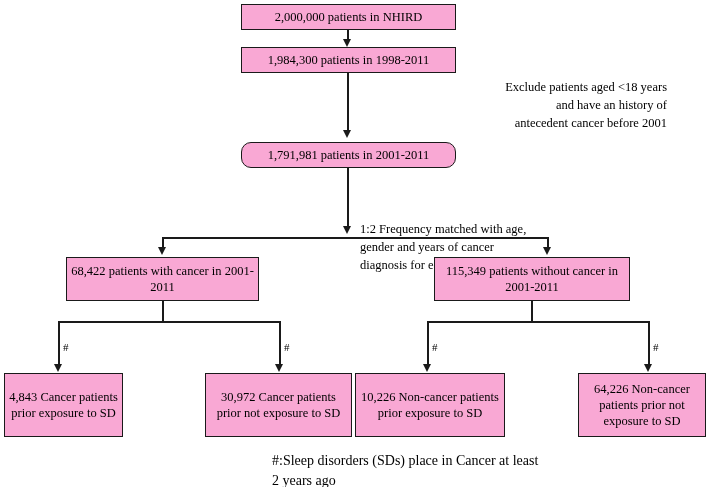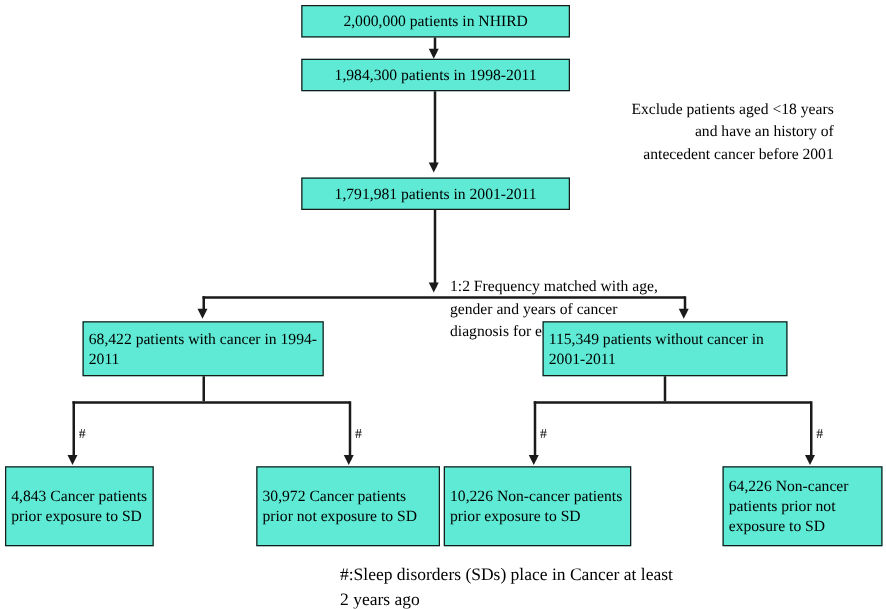--- a/index.html
+++ b/index.html
@@ -13,25 +13,25 @@
     height: 487px;
     background: #ffffff;
     font-family: "Liberation Serif", "DejaVu Serif", serif;
     color: #000000;
     overflow: hidden;
   }
   .box {
     position: absolute;
     box-sizing: border-box;
     border: 1.6px solid #1a1a1a;
-    background: #5eead4;
+    background: #f9a8d4;
     display: flex;
     align-items: center;
     justify-content: center;
-    text-align: left;
+    text-align: center;
     line-height: 1.28;
     font-size: 12.5px;
     padding: 2px 4px;
   }
   .note {
     position: absolute;
     font-size: 12.5px;
     line-height: 1.42;
     text-align: left;
     white-space: pre-line;
@@ -80,36 +80,36 @@
 
   <div class="box" style="left:241px; top:47px; width:215px; height:26px;">1,984,300 patients in 1998-2011</div>
 
   <div class="vline" style="left:347px; top:73px; height:61px;"></div>
   <div class="arrowhead" style="left:343px; top:130px;"></div>
 
   <div class="note" style="left:367px; top:79px; width:300px;text-align:right;">Exclude patients aged &lt;18 years
 and have an  history of
 antecedent cancer before 2001</div>
 
-  <div class="box" style="left:241px; top:142px; width:215px; height:26px;">1,791,981 patients in 2001-2011</div>
+  <div class="box" style="left:241px; top:142px; width:215px; height:26px;border-radius:10px;">1,791,981 patients in 2001-2011</div>
 
   <div class="vline" style="left:347px; top:168px; height:62px;"></div>
   <div class="arrowhead" style="left:343px; top:226px;"></div>
 
   <div class="note" style="left:360px; top:177px; width:300px;margin-top:44px;">1:2 Frequency matched with age,
 gender and years of cancer
 diagnosis for each case</div>
 
   <div class="hline" style="left:162px; top:237px; width:386px;"></div>
   <div class="vline" style="left:162px; top:237px; height:14px;"></div>
   <div class="arrowhead" style="left:158px; top:247px;"></div>
   <div class="vline" style="left:547px; top:237px; height:14px;"></div>
   <div class="arrowhead" style="left:543px; top:247px;"></div>
 
-  <div class="box" style="left:66px; top:257px; width:193px; height:44px;">68,422 patients with cancer in 1994-2011</div>
+  <div class="box" style="left:66px; top:257px; width:193px; height:44px;">68,422 patients with cancer in 2001-2011</div>
 
   <div class="box" style="left:434px; top:257px; width:196px; height:44px;">115,349 patients without cancer in 2001-2011</div>
 
   <div class="vline" style="left:162px; top:301px; height:20px;"></div>
   <div class="hline" style="left:58px; top:321px; width:222px;"></div>
   <div class="vline" style="left:58px; top:321px; height:47px;"></div>
   <div class="arrowhead" style="left:54px; top:364px;"></div>
   <div class="vline" style="left:279px; top:321px; height:47px;"></div>
   <div class="arrowhead" style="left:275px; top:364px;"></div>
   <div class="hash" style="left:63px; top:342px;">#</div>

